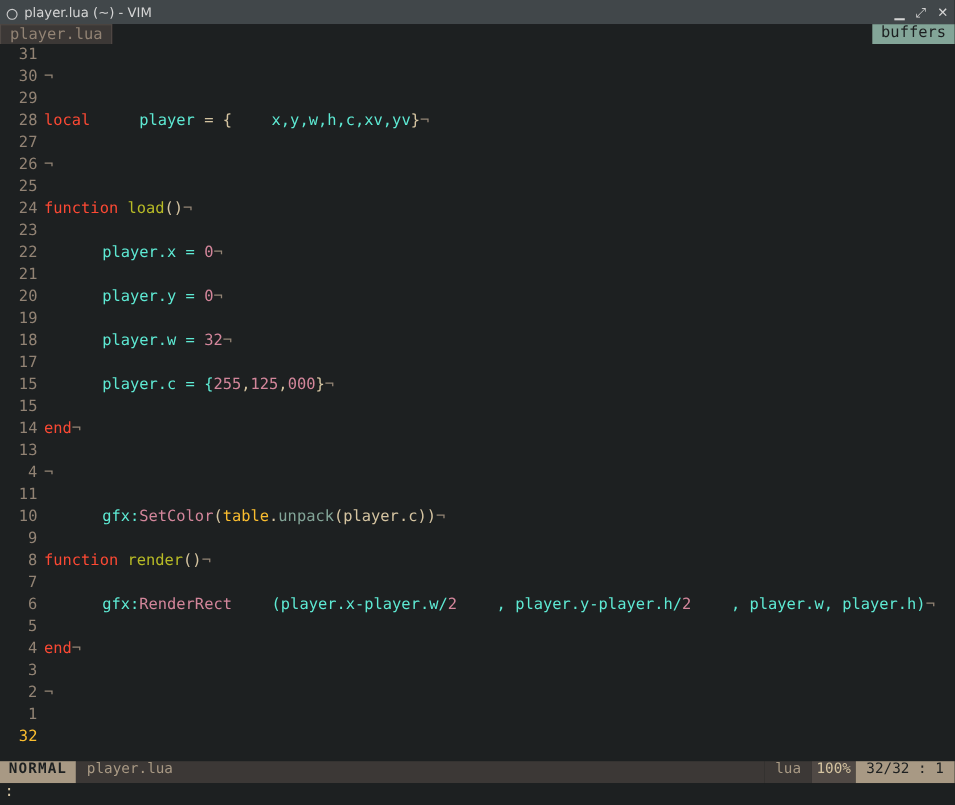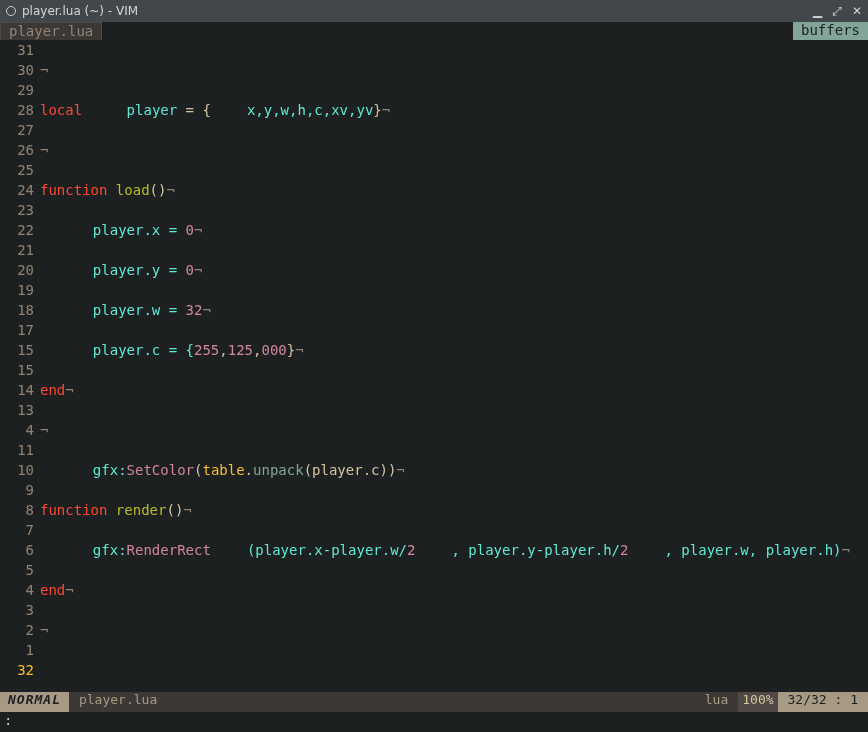--- a/index.html
+++ b/index.html
@@ -18,21 +18,21 @@
     background: #41474a;
     color: #d5d5d5;
     height: 22px;
     display: flex;
     align-items: center;
     justify-content: space-between;
     padding: 0 6px;
     font-family: "DejaVu Sans", sans-serif;
     font-size: 12px;
   }
-  .titlebar-left { display: flex; align-items: center; gap: 6px; }
+  .titlebar-left { display: flex; align-items: flex-end; gap: 6px; }
   .titlebar-icon { width: 10px; height: 10px; border: 1px solid #ccc; border-radius: 50%; }
   .titlebar-right { display: flex; align-items: center; gap: 10px; }
   .titlebar-btn { cursor: pointer; }
   .tabline {
     background: #1d2021;
     height: 18px;
     display: flex;
     justify-content: space-between;
     font-size: 14px;
   }
@@ -78,21 +78,21 @@
   .num  { color: #d3869b; }   
   .call { color: #d3869b; }   
   .mod  { color: #fabd2f; }   
   .grey { color: #928374; }   
   .bluef{ color: #83a598; }
   .statusline {
     height: 20px;
     display: flex;
     font-size: 13px;
   }
-  .seg-mode { background: #a89984; color: #1d2021; padding: 0 8px; font-weight: bold; letter-spacing: 1px; font-style: italic; }
+  .seg-mode { background: #a89984; color: #1d2021; padding: 0 8px; font-weight: bold; letter-spacing: 1px; }
   .seg-file { background: #3c3836; color: #a89984; flex: 1; padding: 0 10px; }
   .seg-ft   { background: #3c3836; color: #a89984; padding: 0 10px; }
   .seg-pct  { background: #504945; color: #d5c4a1; padding: 0 4px; }
   .seg-pos  { background: #a89984; color: #1d2021; padding: 0 10px; }
   .cmdline {
     height: 20px;
     background: #1d2021;
     color: #d5c4a1;
     padding: 0 4px;
     font-size: 14px;

